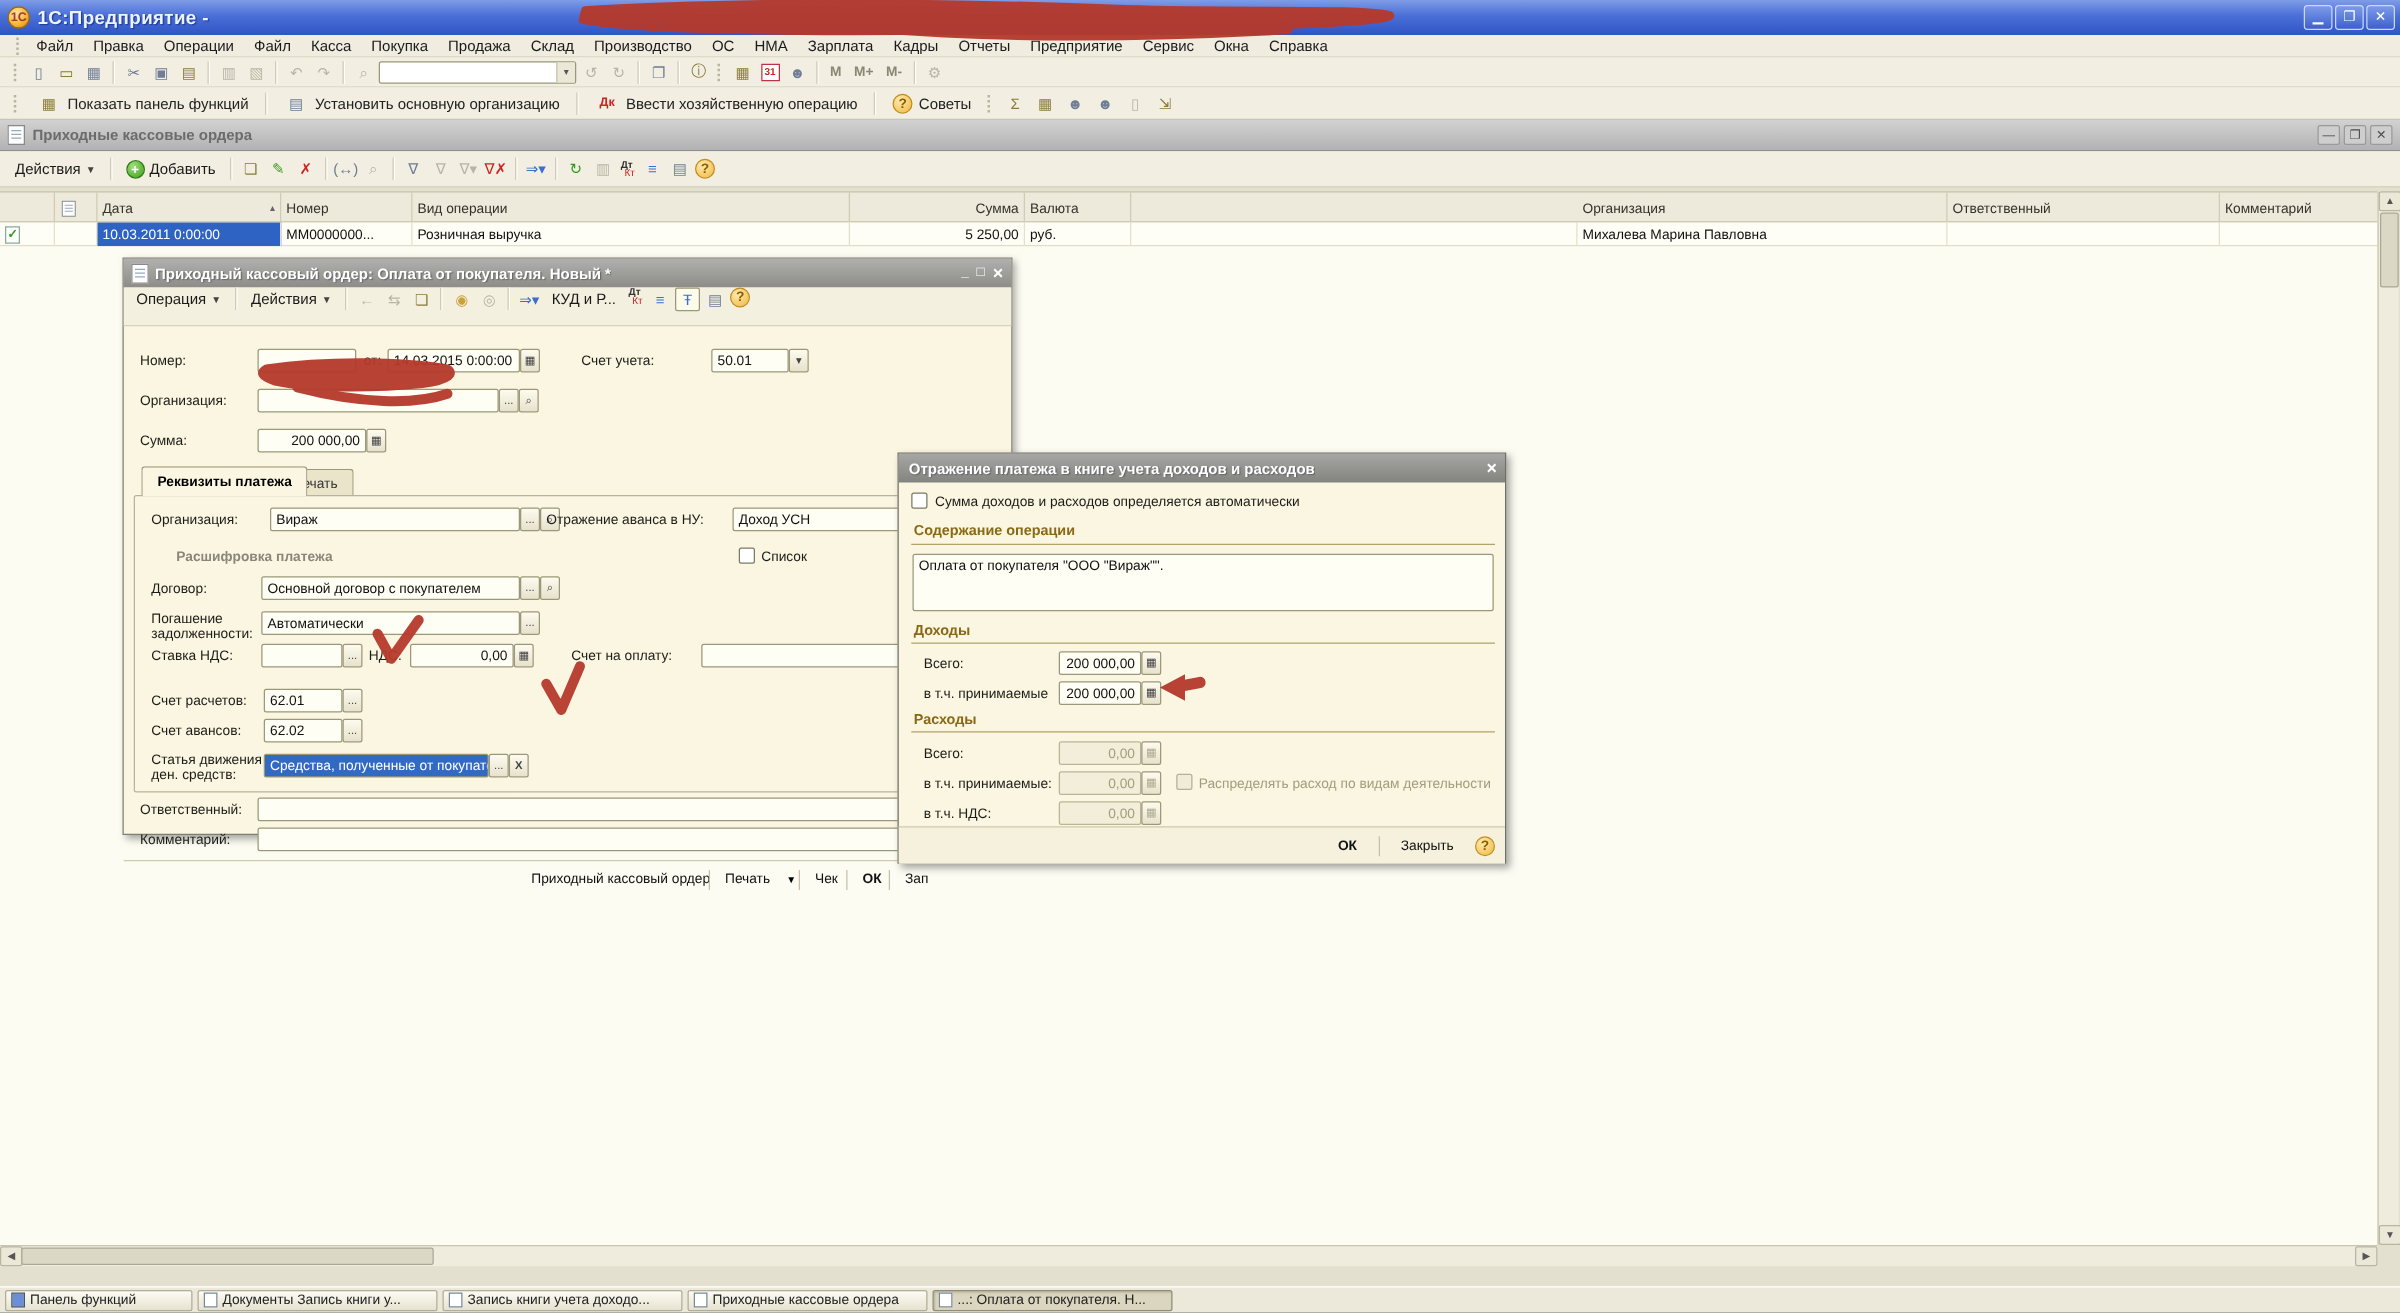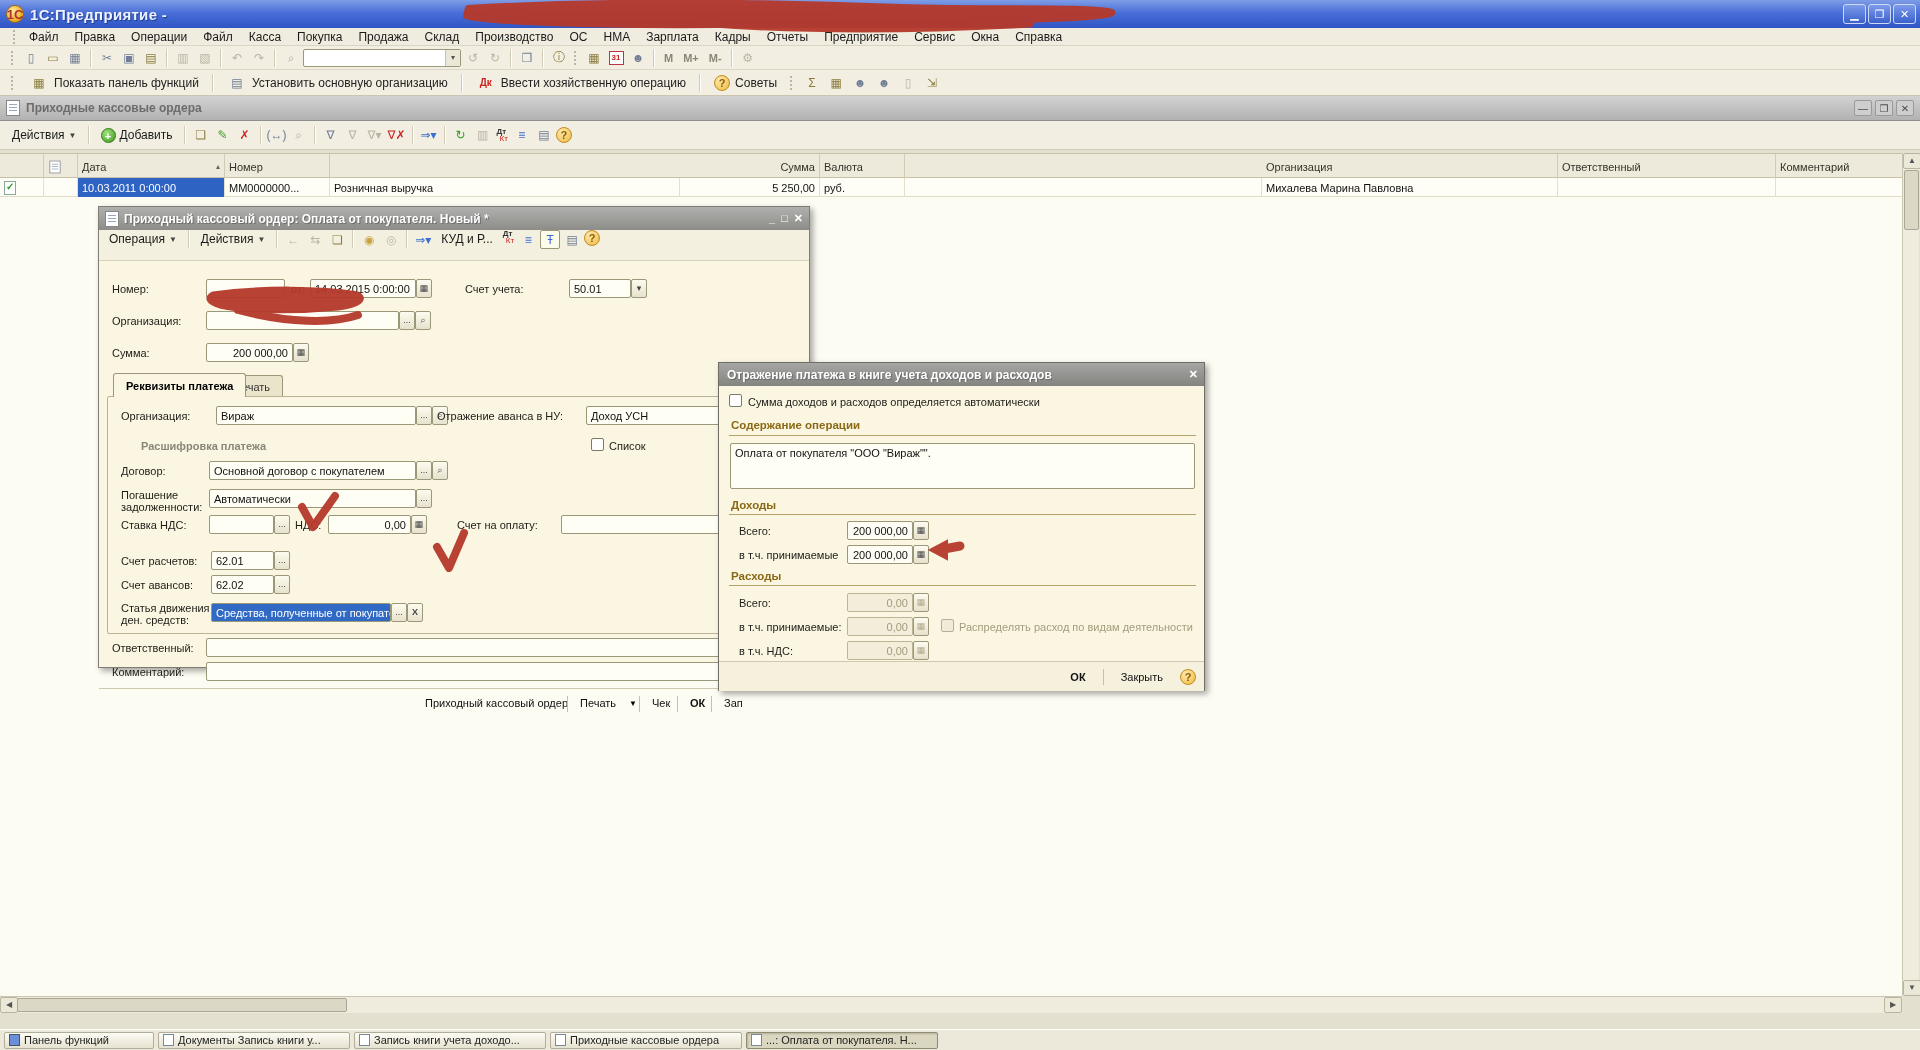--- a/index.html
+++ b/index.html
@@ -4,21 +4,21 @@
 <style>
   html,body{margin:0;padding:0;background:#6b6b6b;}
   *{box-sizing:border-box;font-family:"Liberation Sans",sans-serif;}
   .screen{position:relative;width:1920px;height:1050px;background:#ece9da;overflow:hidden;}
 
   
   .titlebar{position:absolute;left:0;top:0;width:1920px;height:28px;
     background:linear-gradient(180deg,#7e9ce6 0%,#4a6fd8 45%,#2f55c4 100%);
     display:flex;align-items:center;padding:0 6px;}
   .applogo{width:18px;height:18px;border-radius:50%;background:radial-gradient(circle at 35% 30%,#ffe9a0,#f4b431 60%,#c87d10);
-    color:#a33;font-size:13px;font-weight:bold;display:flex;align-items:center;justify-content:center;margin-right:6px;border:1px solid #9a6a10;}
+    color:#a33;font-size:10px;font-weight:bold;display:flex;align-items:center;justify-content:center;margin-right:6px;border:1px solid #9a6a10;}
   .apptitle{color:#eef3ff;font-size:15px;font-weight:bold;letter-spacing:.3px;text-shadow:1px 1px 1px #1c3a90;}
   .winbtns{position:absolute;right:4px;top:4px;display:flex;gap:2px;}
   .winbtn{width:23px;height:20px;border:1px solid #cdd8f5;border-radius:3px;color:#fff;font-size:11px;line-height:18px;text-align:center;
     background:linear-gradient(180deg,#7d9bea,#3c61cd);}
   .menubar{position:absolute;left:0;top:28px;width:1920px;height:18px;background:#f0ede0;border-bottom:1px solid #d9d5c2;
     display:flex;align-items:center;padding-left:10px;gap:0;}
   .menuitem{font-size:12px;color:#1a1a1a;padding:1px 8px;cursor:default;}
   .grip{width:5px;height:14px;border-left:2px dotted #b9b5a0;margin:0 3px;}
   .toolbar1{position:absolute;left:0;top:46px;width:1920px;height:24px;background:#f2efe2;border-bottom:1px solid #dcd8c6;
     display:flex;align-items:center;padding-left:8px;gap:2px;}
@@ -275,20 +275,23 @@
             <i></i>
           </span>
         </span>
       <span class="th" style="left:78px;width:147px;">
           <span>Дата</span>
           <span class="sortico">▴</span>
         </span>
       <span class="th" style="left:225px;width:105px;">
           <span>Номер</span>
         </span>
+      <span class="th" style="left:330px;width:350px;">
+          <span>Вид операции</span>
+        </span>
       <span class="th" style="left:680px;width:140px;justify-content:flex-end;">
           <span>Сумма</span>
         </span>
       <span class="th" style="left:820px;width:85px;">
           <span>Валюта</span>
         </span>
       <span class="th" style="left:1262px;width:296px;">
           <span>Организация</span>
         </span>
       <span class="th" style="left:1558px;width:218px;">

